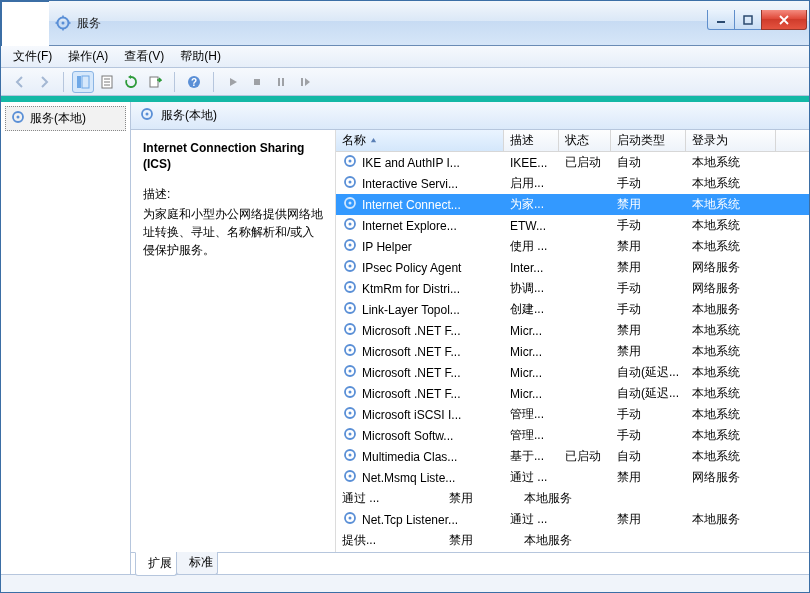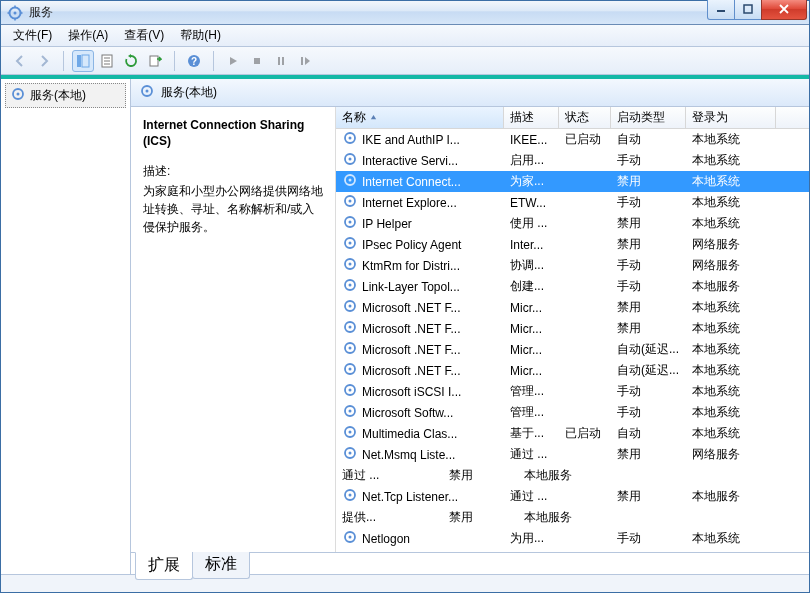--- a/index.html
+++ b/index.html
@@ -1,39 +1,39 @@
 <!DOCTYPE html>
 <html><head>
 <meta charset="utf-8">
 <style>
   * { box-sizing: border-box; }
   html, body { margin:0; padding:0; font-family: "Microsoft YaHei", "Segoe UI", Tahoma, sans-serif; font-size:12px; color:#000; }
   body { background:#fff; }
   .window { width:810px; height:593px; border:1px solid #3b6ea5; background:#fff; box-shadow:0 0 0 1px #3b6ea5 inset; display:flex; flex-direction:column; position:relative; }
   
-  .titlebar { height:24px; background:linear-gradient(to bottom,#f2f6fb 0%,#dbe8f7 45%,#c7dbf3 46%,#d6e6f8 100%); display:flex; align-items:center; padding:0 0 0 6px; border-bottom:1px solid #6a8bb5; }
+  .titlebar { height:45px; background:linear-gradient(to bottom,#f2f6fb 0%,#dbe8f7 45%,#c7dbf3 46%,#d6e6f8 100%); display:flex; align-items:center; padding:0 0 0 6px; border-bottom:1px solid #6a8bb5;margin-left:48px; }
   .titlebar .title-icon { width:16px; height:16px; margin-right:6px; display:flex; align-items:center; justify-content:center;}
   .titlebar .title-text { flex:1; font-size:12px; color:#1a1a1a; }
   .win-controls { display:flex; height:20px; margin-right:2px; margin-top:-6px;}
   .win-btn { width:28px; height:20px; border:1px solid #5f8ecb; border-top:none; margin-left:-1px; background:linear-gradient(to bottom,#eaf3fd,#c8ddf4); display:flex; align-items:center; justify-content:center; cursor:pointer;}
   .win-btn.min { border-bottom-left-radius:3px;}
   .win-btn.close { width:46px; background:linear-gradient(to bottom,#f48b7f,#e04b3b 45%,#ce3a2a 46%,#e4533f); border-color:#96362a; border-bottom-right-radius:3px;}
   .win-btn svg { display:block;}
   
   .menubar { height:22px; background:linear-gradient(to bottom,#f6f9fd,#e6eef9); border-bottom:1px solid #b6c6dd; display:flex; align-items:center; padding:0 4px;}
   .menu-item { padding:2px 8px; cursor:pointer; }
   
   .toolbar { height:28px; background:linear-gradient(to bottom,#f6f9fd,#e6eef9); border-bottom:1px solid #b6c6dd; display:flex; align-items:center; padding:0 4px; gap:2px;}
   .tb-group { display:flex; align-items:center; gap:2px; padding:0 4px;}
   .tb-sep { width:1px; height:20px; background:#b6c6dd; margin:0 2px;}
   .tb-btn { width:22px; height:22px; border:1px solid transparent; border-radius:3px; display:flex; align-items:center; justify-content:center; cursor:pointer;}
   .tb-btn.active { background:#d6e8fb; border-color:#8bb5e4;}
   .tb-btn.disabled { opacity:.45; cursor:default;}
   
-  .body { flex:1; display:flex; min-height:0; background:#fff; border-top:4px solid #14b8a6;}
+  .body { flex:1; display:flex; min-height:0; background:#fff; border-top:6px solid #14b8a6;}
   .tree-pane { width:130px; border-right:1px solid #b6c6dd; background:#fff; padding:4px 4px;}
   .tree-item { display:flex; align-items:center; gap:4px; padding:2px 4px; border:1px dotted transparent;}
   .tree-item.selected { background:#f2f2f2; border:1px dotted #888;}
   .main-pane { flex:1; display:flex; flex-direction:column; min-width:0;}
   .header-strip { height:28px; background:linear-gradient(to bottom,#f3f8fe,#dbe9fa); border-bottom:1px solid #b6c6dd; display:flex; align-items:center; padding:0 8px; gap:6px;}
   .content { flex:1; display:flex; min-height:0;}
   .detail-pane { width:205px; border-right:1px solid #dcdcdc; padding:10px 12px 4px 12px; overflow:hidden;}
   .detail-title { font-weight:bold; margin-bottom:14px; line-height:1.35;}
   .detail-label { margin-bottom:2px;}
   .detail-desc { line-height:1.5;}
@@ -46,21 +46,21 @@
   .row.selected { background:#3399ff; color:#fff;}
   .row .cell { padding:0 6px; overflow:hidden; white-space:nowrap; text-overflow:ellipsis; display:flex; align-items:center; gap:4px;}
   .row .cell.name-cell { gap:4px;}
   .c-name { width:168px;}
   .c-desc { width:55px;}
   .c-state { width:52px;}
   .c-start { width:75px;}
   .c-logon { width:90px;}
   
   .tabstrip { height:22px; border-top:1px solid #b6c6dd; display:flex; align-items:flex-start; padding-left:4px; background:#fff; position:relative;}
-  .tab { padding:2px 12px 3px 12px; border:1px solid #b6c6dd; border-top:none; margin-right:-1px; background:#f0f4fa; border-bottom-left-radius:3px; border-bottom-right-radius:3px; font-size:16px; cursor:pointer; position:relative; top:-1px;}
+  .tab { padding:2px 4px 3px 12px; border:1px solid #b6c6dd; border-top:none; margin-right:-1px; background:#f0f4fa; border-bottom-left-radius:3px; border-bottom-right-radius:3px; font-size:12px; cursor:pointer; position:relative; top:-1px;}
   .tab.active { background:#fff; border-top:1px solid #fff; top:-1px;}
   
   .statusbar { height:18px; border-top:1px solid #b6c6dd; background:#f0f4fa;}
   
   .gear-svg { width:16px; height:16px; }
   .sort-arrow { width:7px; height:7px;}
 </style>
 </head>
 <body>
 

